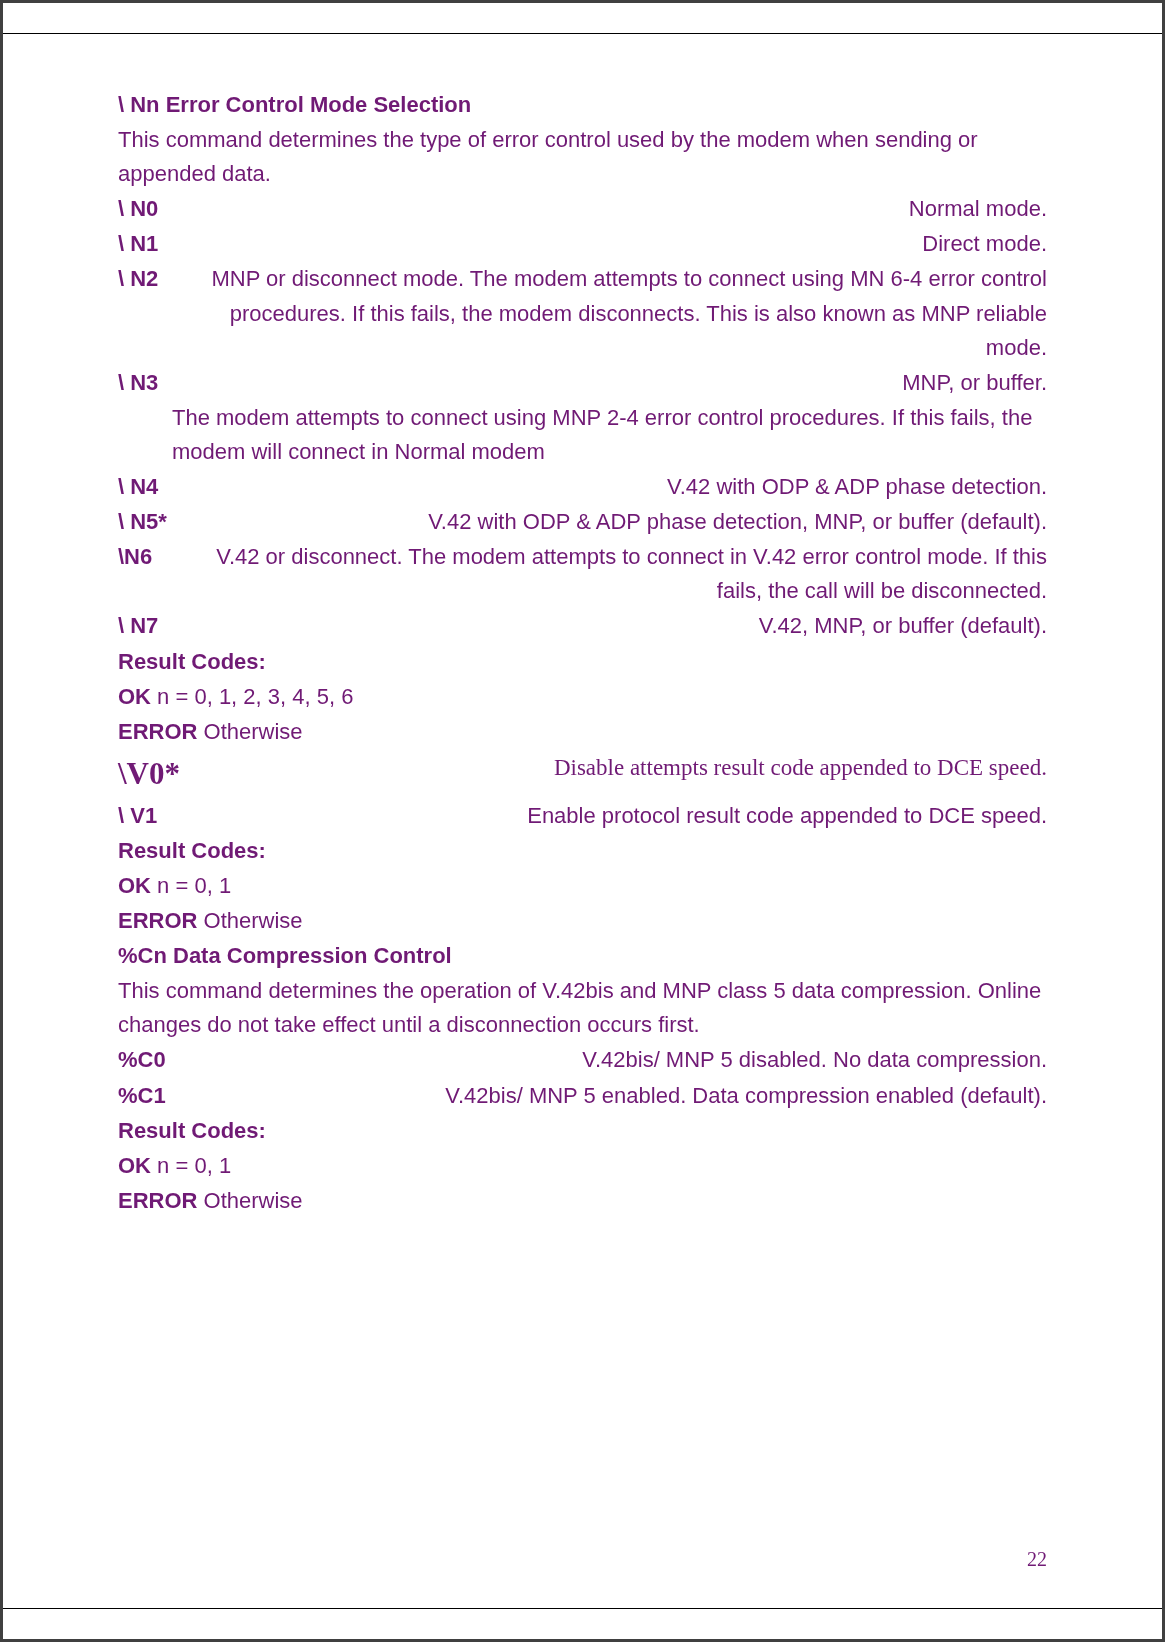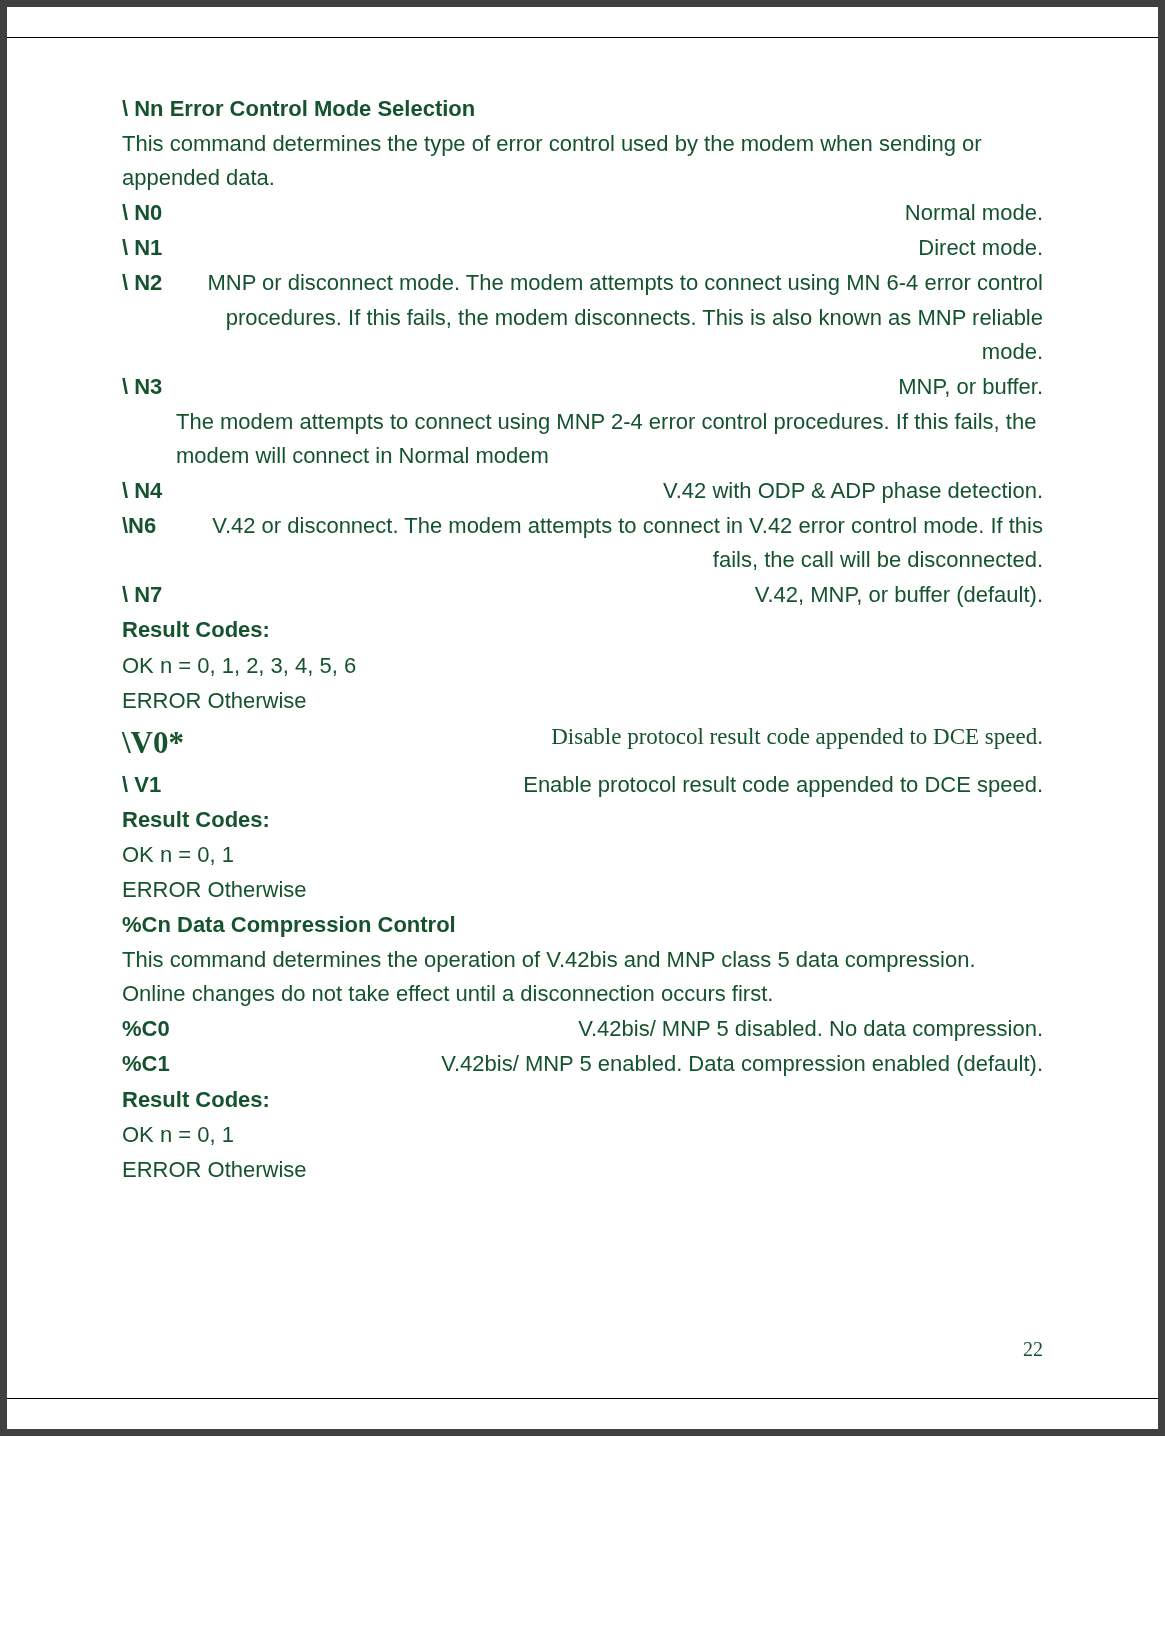--- a/index.html
+++ b/index.html
@@ -1,27 +1,27 @@
 <!DOCTYPE html>
 <html><head>
   <meta charset="utf-8">
   <style>
     * { margin: 0; padding: 0; box-sizing: border-box; }
     body { background: #fff; font-family: Arial, Helvetica, sans-serif; }
     .page {
       width: 1165px;
-      height: 1436px;
-      border: 7px solid #404040;
+      height: 1642px;
+      border: 3px solid #404040;
       padding: 85px 115px 30px 115px;
       position: relative;
       background: #fff;
-      color: #14532d;
+      color: #701a75;
     }
     .content { font-size: 22px; line-height: 1.55; }
-    .bold { font-weight: normal; }
+    .bold { font-weight: bold; }
     .heading { font-weight: bold; font-size: 22px; margin-bottom: 1px; }
     .para { margin-bottom: 1px; }
     .item { display: flex; margin-bottom: 1px; text-align: right; }
     .item-label { font-weight: bold; white-space: pre; flex: 0 0 auto; }
     .item-body { flex: 1; }
     .indent { padding-left: 54px; }
     .serif { font-family: 'Times New Roman', Times, serif; }
     .page-num {
       position: absolute;
       right: 115px;
@@ -71,20 +71,25 @@
       <span style="width:28px;"></span>
       <span class="item-body">MNP, or buffer.</span>
     </div>
     <div class="para indent">The modem attempts to connect using MNP 2-4 error control procedures. If this fails, the modem will connect in Normal modem</div>
     <div class="item">
       <span class="item-label">\ N4</span>
       <span style="width:28px;"></span>
       <span class="item-body">V.42 with ODP &amp; ADP phase detection.</span>
     </div>
     <div class="item">
+      <span class="item-label">\ N5*</span>
+      <span style="width:16px;"></span>
+      <span class="item-body"> V.42 with ODP &amp; ADP phase detection, MNP, or buffer (default).</span>
+    </div>
+    <div class="item">
       <span class="item-label">\N6</span>
       <span style="width:28px;"></span>
       <span class="item-body">V.42 or disconnect. The modem attempts to connect in V.42 error control mode. If this fails, the call will be disconnected.</span>
     </div>
     <div class="item">
       <span class="item-label">\ N7</span>
       <span style="width:28px;"></span>
       <span class="item-body">V.42, MNP, or buffer (default).</span>
     </div>
 
@@ -92,21 +97,21 @@
     <div class="para">
       <span class="bold">OK</span><span> n = 0, 1, 2, 3, 4, 5, 6</span>
     </div>
     <div class="para">
       <span class="bold">ERROR</span><span> Otherwise</span>
     </div>
 
     <div class="item">
       <span class="item-label serif" style="font-size:31px">\V0*</span>
       <span style="width:28px;"></span>
-      <span class="item-body serif" style="font-size:23px">Disable protocol result code appended to DCE speed.</span>
+      <span class="item-body serif" style="font-size:23px">Disable attempts result code appended to DCE speed.</span>
     </div>
     <div class="item">
       <span class="item-label">\ V1</span>
       <span style="width:28px;"></span>
       <span class="item-body">Enable protocol result code appended to DCE speed.</span>
     </div>
 
     <div class="heading">Result Codes:</div>
     <div class="para">
       <span class="bold">OK</span><span> n = 0, 1</span>

